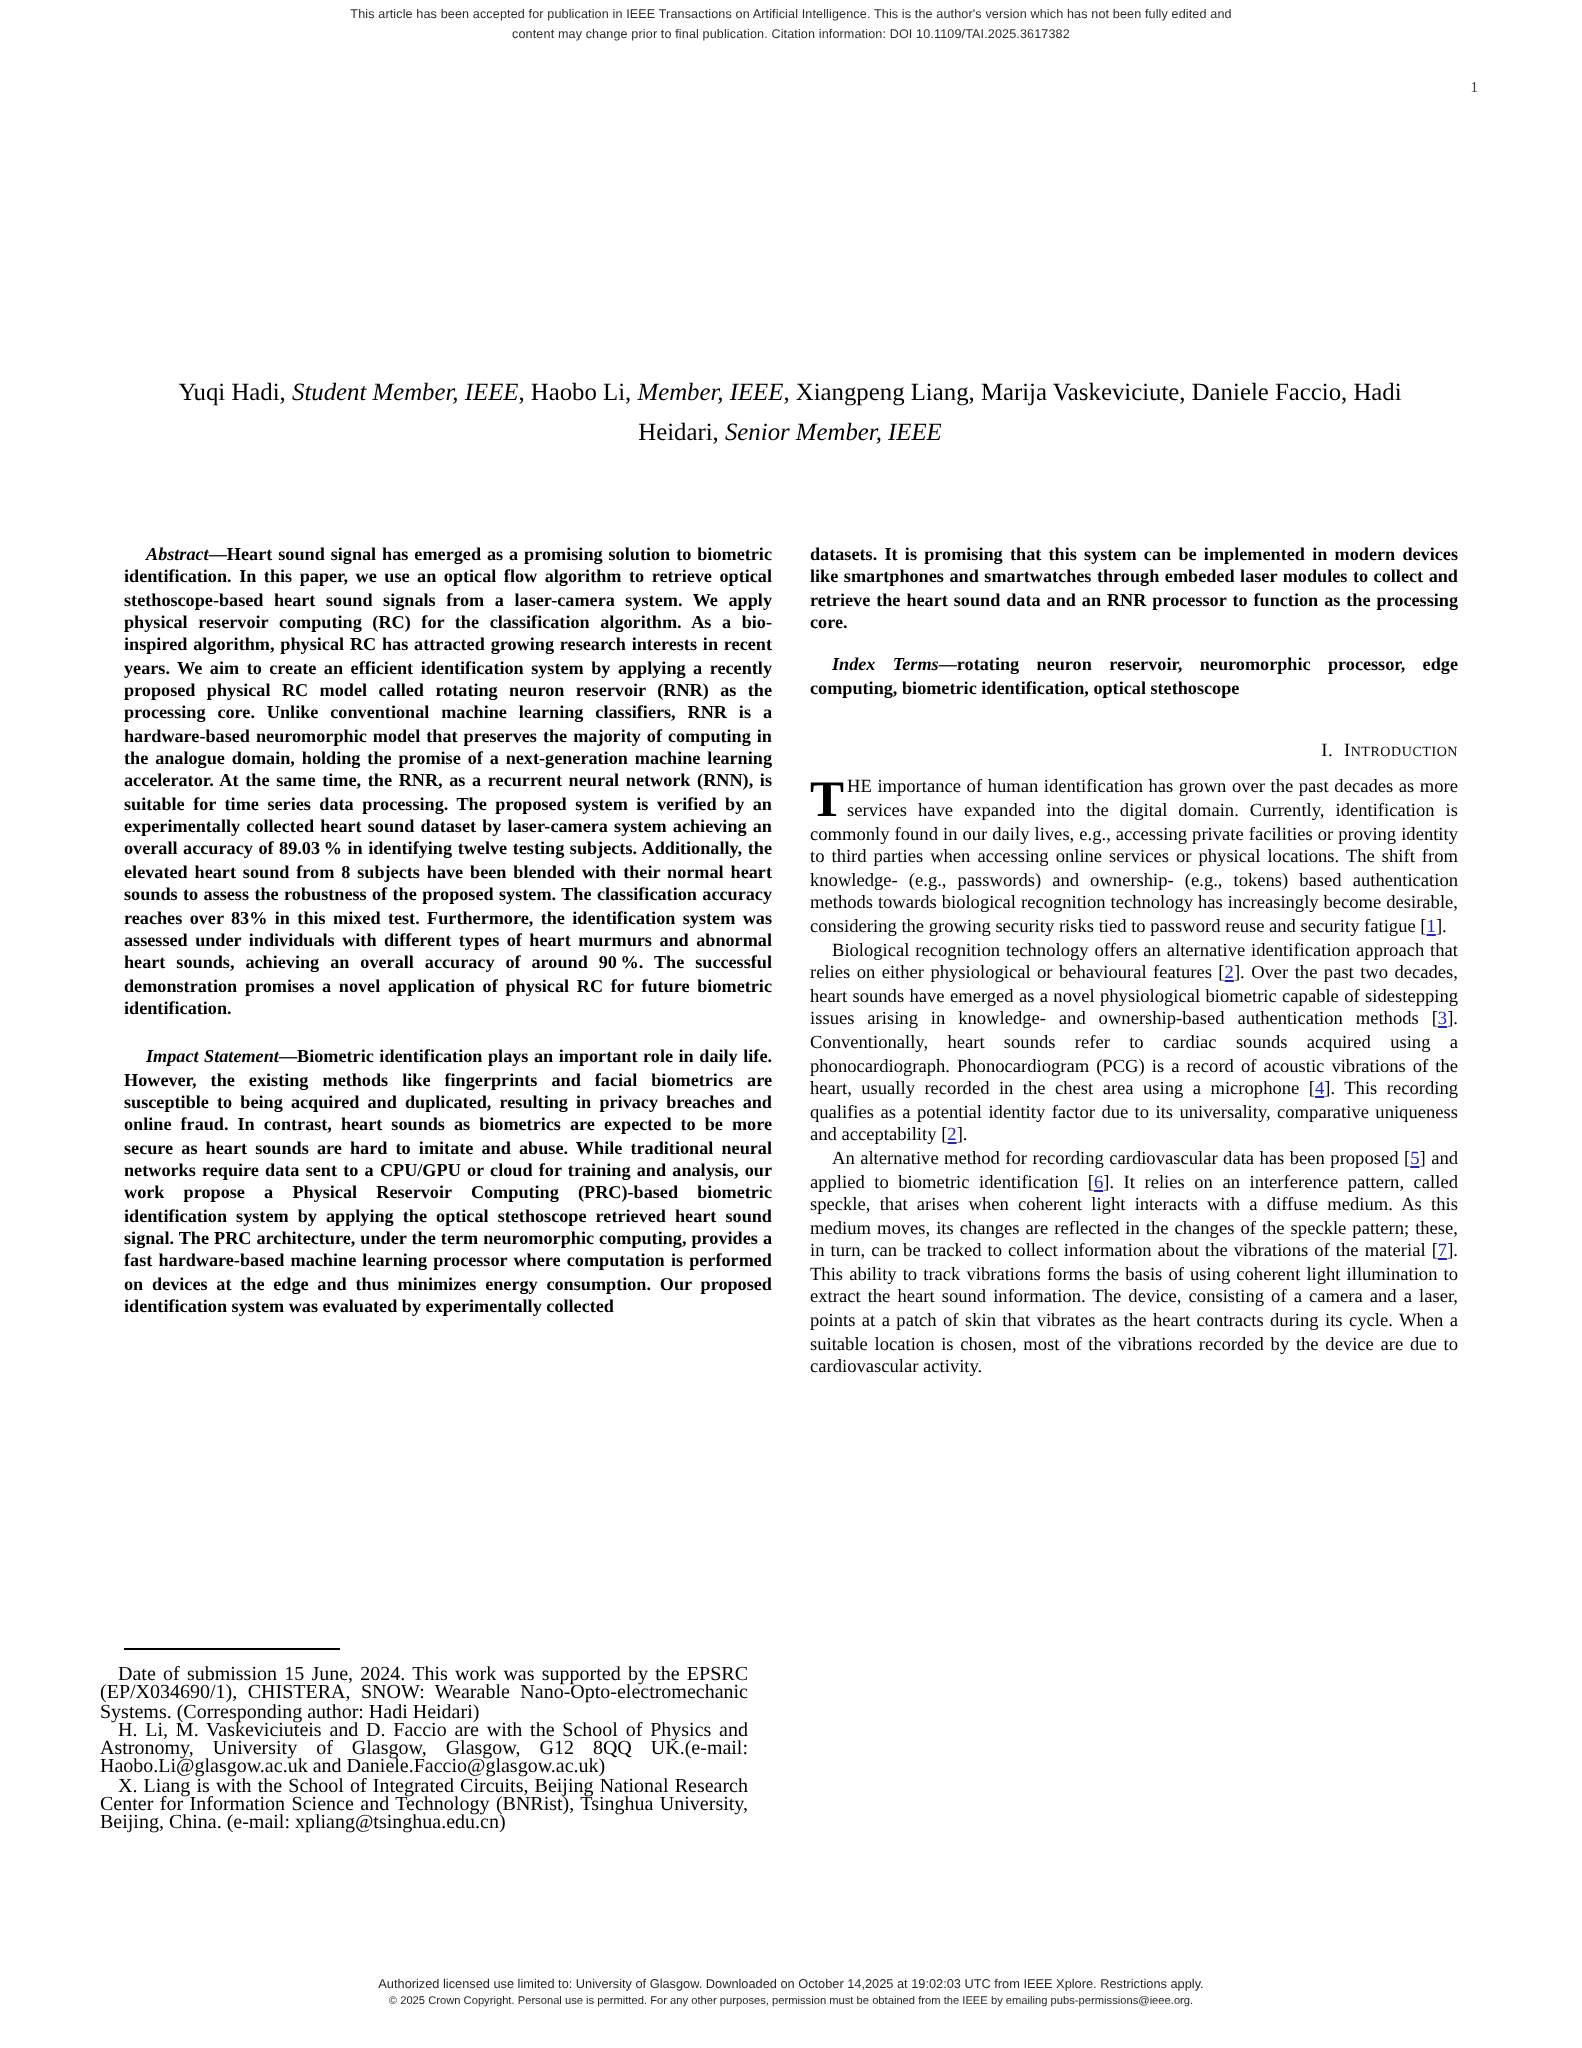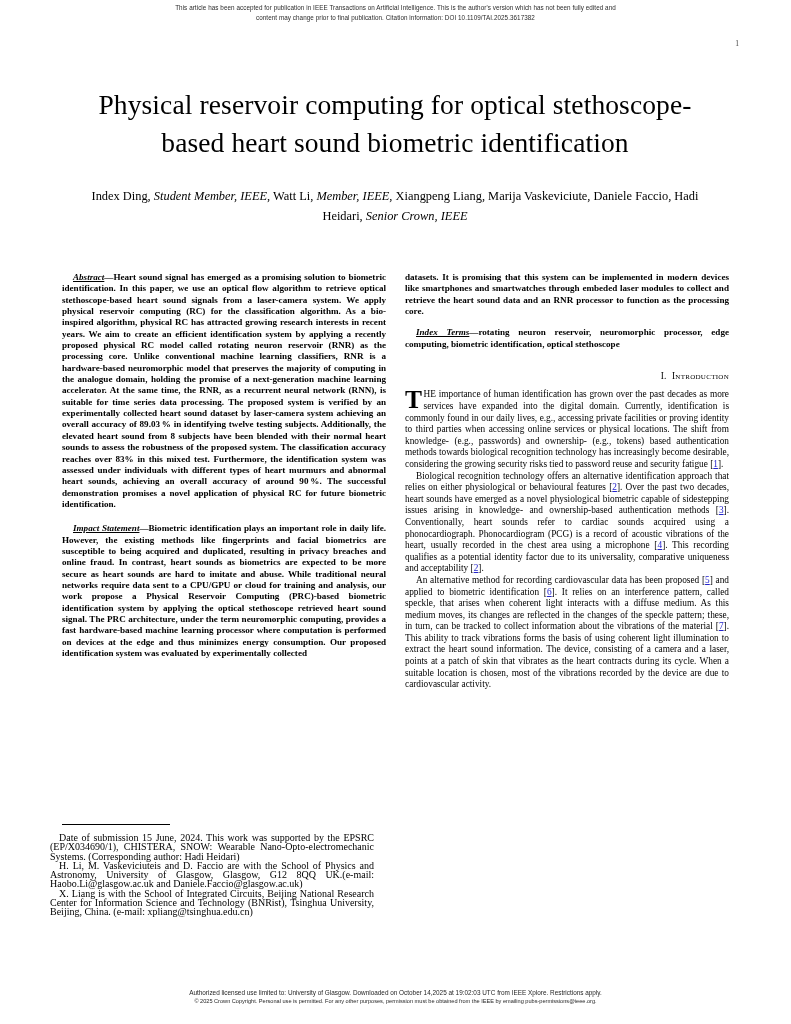--- a/index.html
+++ b/index.html
@@ -84,21 +84,21 @@
 
   
   .abstract, .impact, .indexterms {
     font-weight: bold;
     text-align: justify;
     margin: 0;
   }
   .abstract { text-indent: 11px; }
   .impact   { text-indent: 11px; margin-top: 13px; }
   .indexterms { text-indent: 11px; margin-top: 10px; }
-  .lead-italic { font-style: italic; font-weight: bold; text-decoration: underline; }
+  .lead-italic { font-style: italic; font-weight: bold; }
 
   
   .body-p {
     font-weight: normal;
     text-indent: 11px;
     font-size: 9.3px;
     line-height: 11.6px;
     text-align: justify;
   }
 
@@ -170,24 +170,23 @@
 
 <div class="page">
 
   <div class="accept-banner">
     <div>This article has been accepted for publication in IEEE Transactions on Artificial Intelligence. This is the author's version which has not been fully edited and</div>
     <div>content may change prior to final publication. Citation information: DOI 10.1109/TAI.2025.3617382</div>
   </div>
 
   <div class="page-number">1</div>
 
-  <h1 class="title">Physical reservoir computing for optical stethoscope-based heart sound biometric identification</h1>
 
   <div class="authors">
-    <span>Index Ding, </span><i>Student Member, IEEE</i><span>, Watt Li, </span><i>Member, IEEE</i><span>, Xiangpeng Liang, Marija Vaskeviciute, Daniele Faccio, Hadi Heidari, </span><i>Senior Crown, IEEE</i>
+    <span>Yuqi Hadi, </span><i>Student Member, IEEE</i><span>, Haobo Li, </span><i>Member, IEEE</i><span>, Xiangpeng Liang, Marija Vaskeviciute, Daniele Faccio, Hadi Heidari, </span><i>Senior Member, IEEE</i>
   </div>
 
   <div class="col col-left">
 
     <p class="abstract"><span class="lead-italic">Abstract</span><span>—</span><span>Heart sound signal has emerged as a promising solution to biometric identification. In this paper, we use an optical flow algorithm to retrieve optical stethoscope-based heart sound signals from a laser-camera system. We apply physical reservoir computing (RC) for the classification algorithm. As a bio-inspired algorithm, physical RC has attracted growing research interests in recent years. We aim to create an efficient identification system by applying a recently proposed physical RC model called rotating neuron reservoir (RNR) as the processing core. Unlike conventional machine learning classifiers, RNR is a hardware-based neuromorphic model that preserves the majority of computing in the analogue domain, holding the promise of a next-generation machine learning accelerator. At the same time, the RNR, as a recurrent neural network (RNN), is suitable for time series data processing. The proposed system is verified by an experimentally collected heart sound dataset by laser-camera system achieving an overall accuracy of 89.03 % in identifying twelve testing subjects. Additionally, the elevated heart sound from 8 subjects have been blended with their normal heart sounds to assess the robustness of the proposed system. The classification accuracy reaches over 83% in this mixed test. Furthermore, the identification system was assessed under individuals with different types of heart murmurs and abnormal heart sounds, achieving an overall accuracy of around 90 %. The successful demonstration promises a novel application of physical RC for future biometric identification.</span></p>
 
     <p class="impact"><span class="lead-italic">Impact Statement</span><span>—</span><span>Biometric identification plays an important role in daily life. However, the existing methods like fingerprints and facial biometrics are susceptible to being acquired and duplicated, resulting in privacy breaches and online fraud. In contrast, heart sounds as biometrics are expected to be more secure as heart sounds are hard to imitate and abuse. While traditional neural networks require data sent to a CPU/GPU or cloud for training and analysis, our work propose a Physical Reservoir Computing (PRC)-based biometric identification system by applying the optical stethoscope retrieved heart sound signal. The PRC architecture, under the term neuromorphic computing, provides a fast hardware-based machine learning processor where computation is performed on devices at the edge and thus minimizes energy consumption. Our proposed identification system was evaluated by experimentally collected</span></p>
 
   </div>
 

